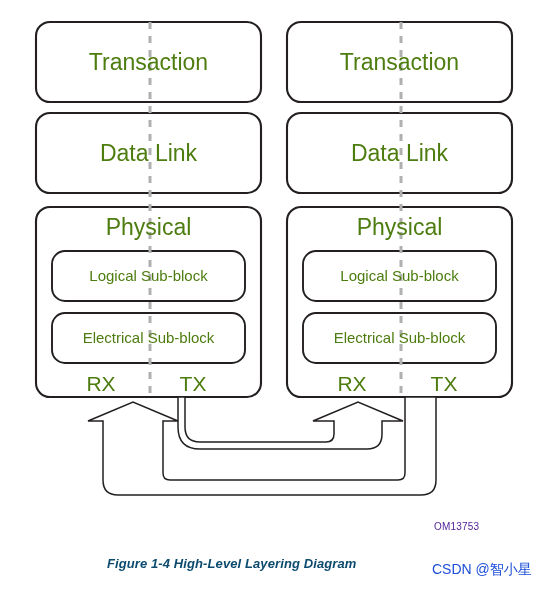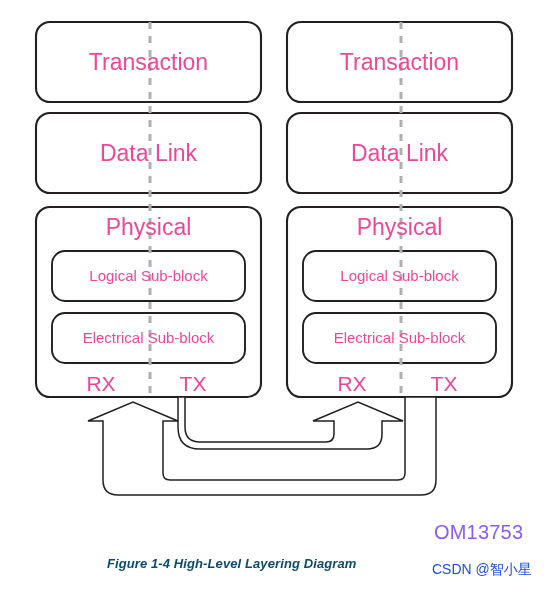--- a/index.html
+++ b/index.html
@@ -26,37 +26,37 @@
     position: absolute;
     left: 0; top: 0;
     width: 548px;
     height: 591px;
     display: block;
   }
   .stack-label {
     position: absolute;
     text-align: center;
     white-space: nowrap;
-    color: #ec4899;
+    color: #4d7c0f;
     line-height: 1;
     pointer-events: none;
   }
   .layer-label {
     font-size: 23px;
   }
   .subblock-label {
     font-size: 15px;
   }
   .port-label {
     font-size: 21px;
   }
   .code-label {
     position: absolute;
-    font-size: 20px;
-    color: #8b5cf6;
+    font-size: 10px;
+    color: #4c1d95;
     letter-spacing: 0.2px;
     white-space: nowrap;
     text-align: center;
   }
   .caption {
     position: absolute;
     font-size: 13px;
     font-style: italic;
     font-weight: bold;
     color: #0c4a6e;

